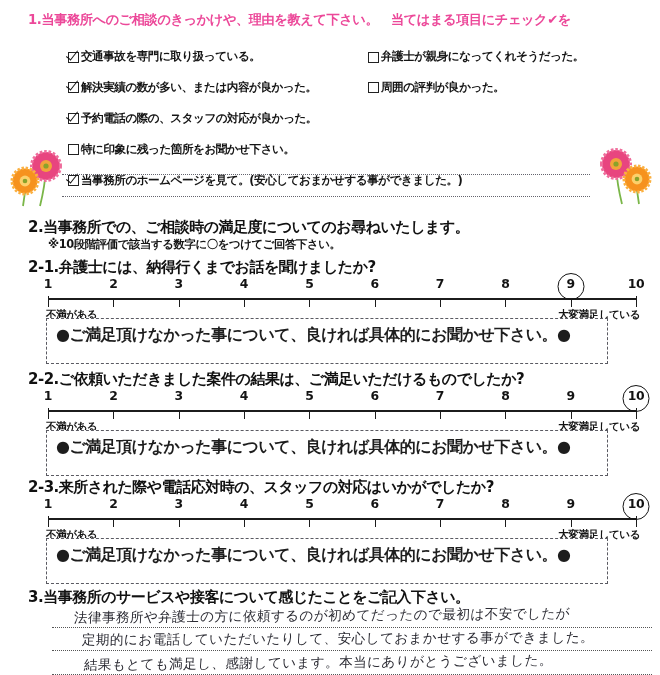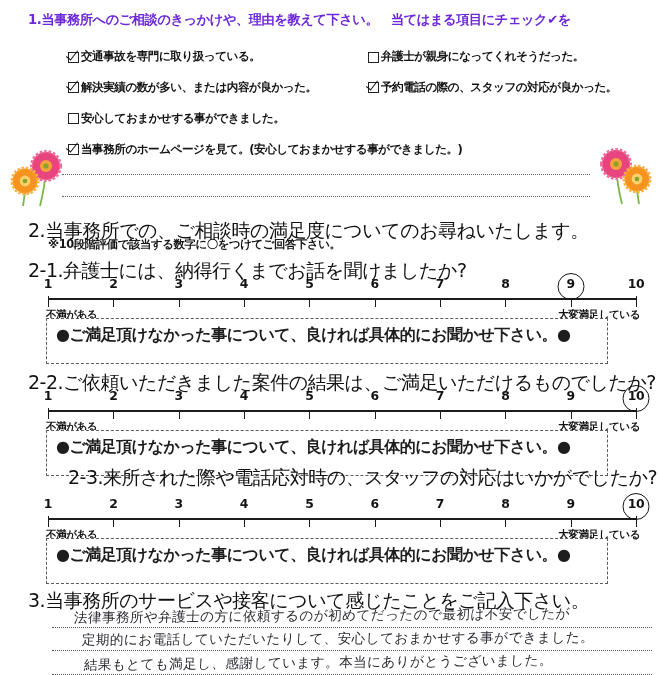--- a/index.html
+++ b/index.html
@@ -10,24 +10,24 @@
     color:#1a1a1a;
     position:relative;
     overflow:hidden;
     -webkit-font-smoothing:none;
   }
   .page{position:absolute;inset:0;}
 
   
   .q-head{
     font-size:13.2px;font-weight:700;letter-spacing:-0.4px;
-    line-height:1.28;color:#6d28d9;
+    line-height:1.28;color:#ec4899;
   }
   .q-head2{
-    font-size:19px;font-weight:400;letter-spacing:-0.5px;color:#111;
+    font-size:15px;font-weight:700;letter-spacing:-0.5px;color:#111;
   }
   .note{
     font-size:11.4px;font-weight:700;letter-spacing:-0.4px;color:#161616;
   }
 
   
   #sec1{position:absolute;left:28px;top:12px;width:628px;}
   #sec1 .line1,#sec1 .line2{white-space:nowrap;}
   .chk-grid{
     position:absolute;left:68px;top:48px;width:590px;
@@ -66,21 +66,21 @@
   #flowers-left{left:2px;top:140px;}
   #flowers-right{left:588px;top:138px;transform:scaleX(-1);}
 
   
   #sec2{position:absolute;left:28px;top:218px;width:628px;}
   #sec2note{position:absolute;left:48px;top:237px;}
 
   .subq{position:absolute;left:28px;}
   #q21{top:258px;}
   #q22{top:370px;}
-  #q23{top:465px;margin-left:40px;}
+  #q23{top:478px;}
 
   
   .scale{position:absolute;left:44px;width:596px;height:42px;}
   #scale21{top:276px;}
   #scale22{top:388px;}
   #scale23{top:496px;}
 
   .axis{
     position:absolute;left:4px;top:22px;width:588px;height:0;
     border-top:2.1px solid #1c1c1c;
@@ -158,26 +158,30 @@
       </div>
       <div class="chk">
         <span class="box"></span>
         <span class="txt">弁護士が親身になってくれそうだった。</span>
       </div>
       <div class="chk">
         <span class="box checked"></span>
         <span class="txt">解決実績の数が多い、または内容が良かった。</span>
       </div>
       <div class="chk">
+        <span class="box"></span>
+        <span class="txt">周囲の評判が良かった。</span>
+      </div>
+      <div class="chk">
         <span class="box checked"></span>
         <span class="txt">予約電話の際の、スタッフの対応が良かった。</span>
       </div>
       <div class="chk full">
         <span class="box"></span>
-        <span class="txt">安心しておまかせする事ができました。</span>
+        <span class="txt">特に印象に残った箇所をお聞かせ下さい。</span>
       </div>
       <div class="chk full">
         <span class="box checked"></span>
         <span class="txt">当事務所のホームページを見て。(安心しておまかせする事ができました。)</span>
       </div>
     </div>
 
   <div class="rule" id="rule1"></div>
   <div class="rule" id="rule2"></div>
 

